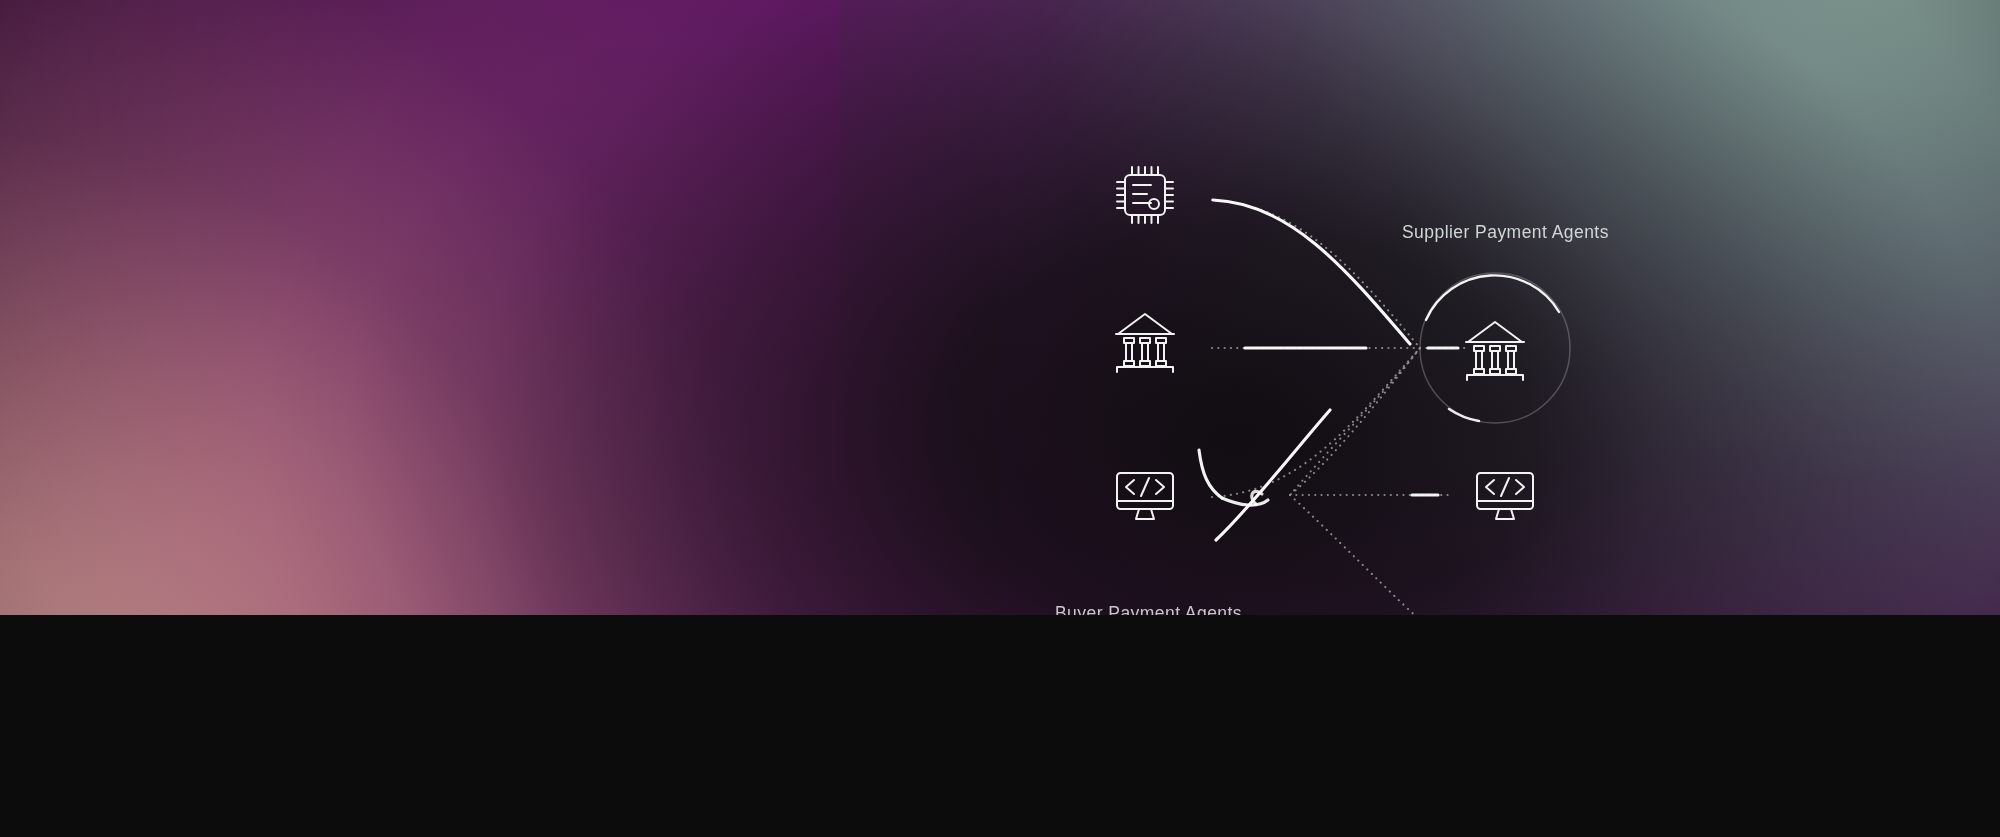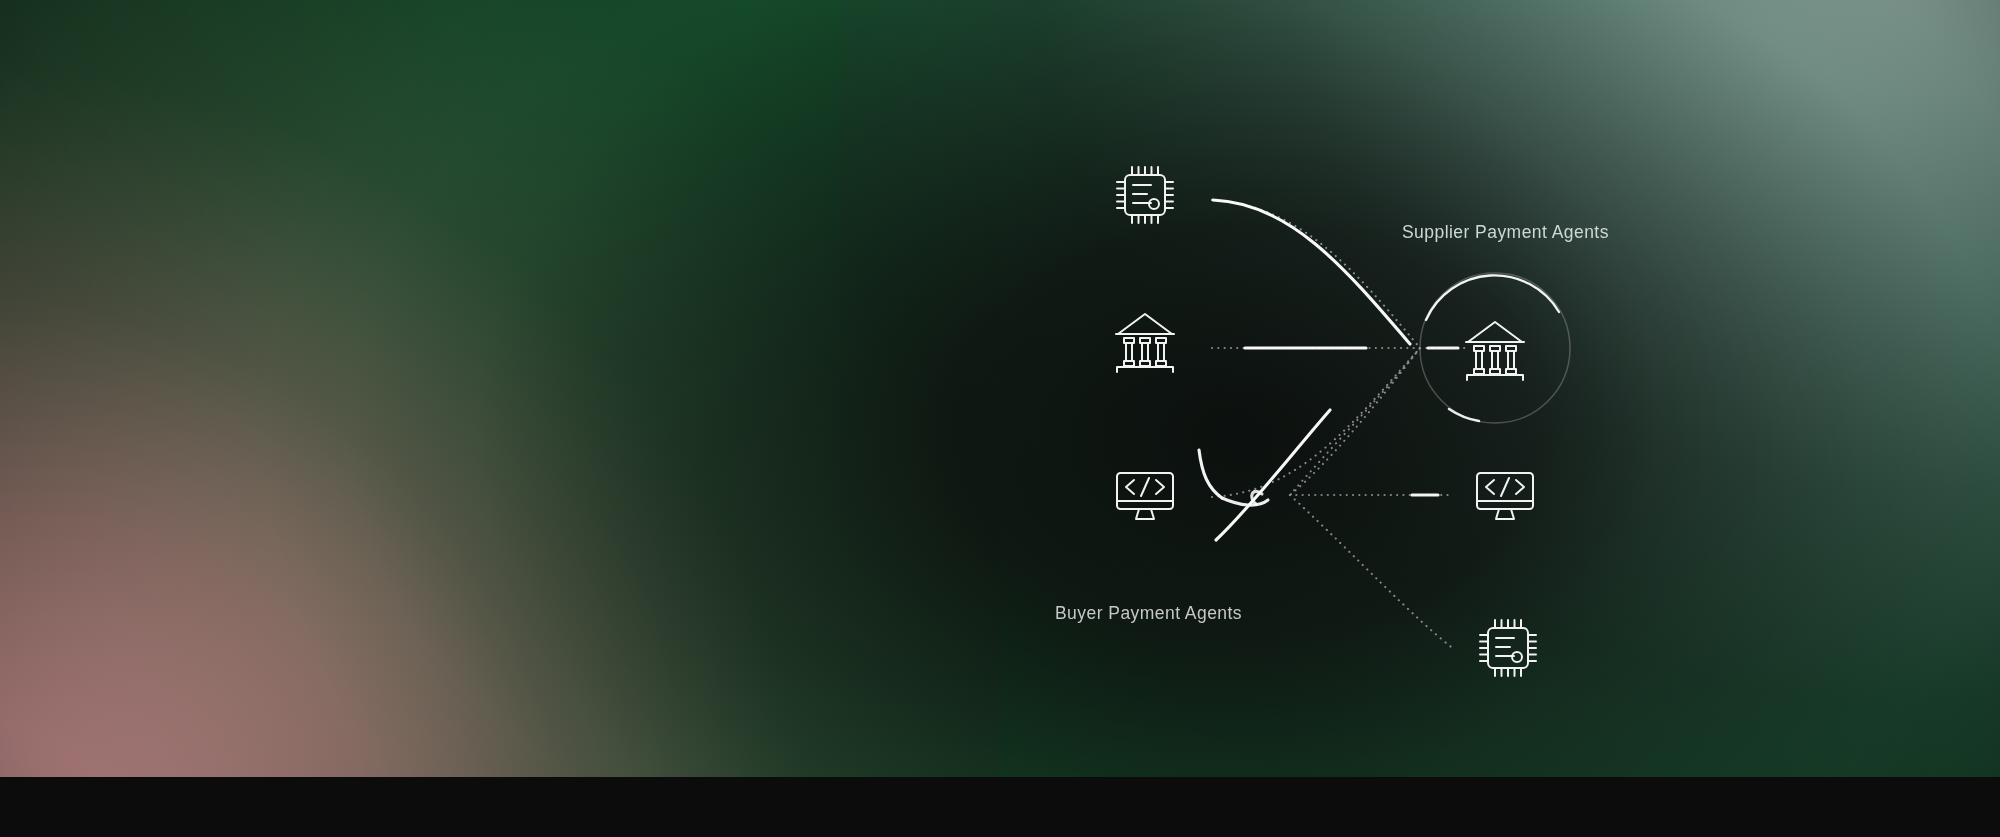--- a/index.html
+++ b/index.html
@@ -1,20 +1,20 @@
 <!DOCTYPE html>
 <html><head>
 <meta charset="utf-8">
 <style>
   html,body{margin:0;padding:0;background:#0c0c0c;}
   body{width:2000px;height:837px;overflow:hidden;
        font-family:"Liberation Sans",sans-serif;}
 
-  #stage{position:relative;width:2000px;height:777px;overflow:hidden;
-         background:#14532d;}
+  #stage{position:relative;width:2000px;height:615px;overflow:hidden;
+         background:#701a75;}
 
   
   .bloom{position:absolute;pointer-events:none;}
 
   #bloom-teal{
     right:-340px;top:-430px;width:1500px;height:1300px;
     background:radial-gradient(ellipse at 72% 28%,
        rgba(188,222,210,1.0) 0%,
        rgba(168,207,196,0.95) 12%,
        rgba(140,182,172,0.80) 26%,

